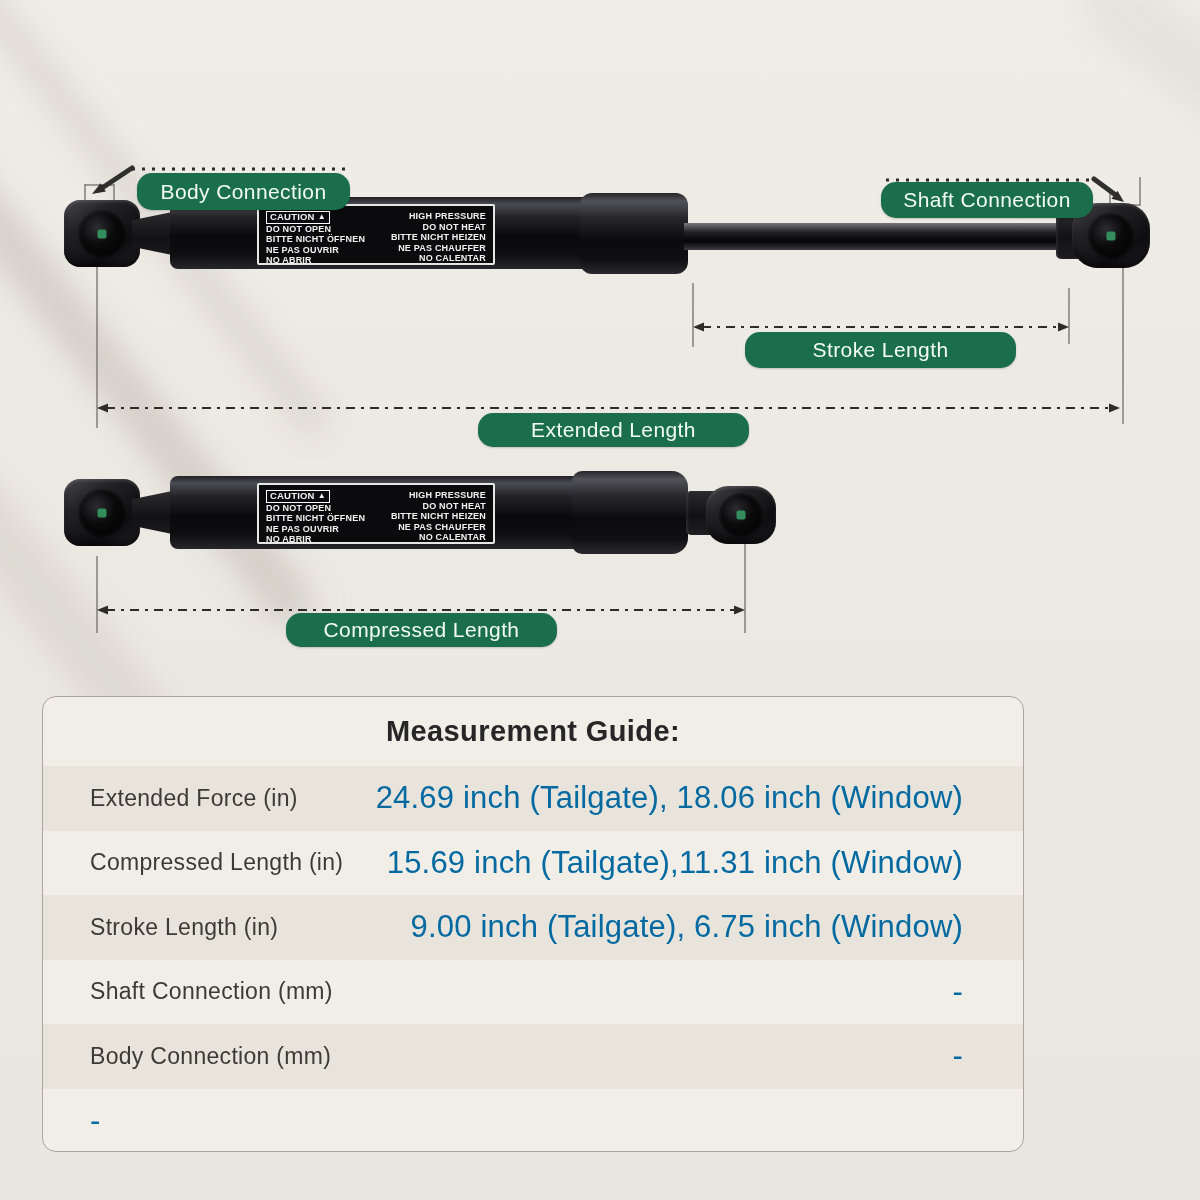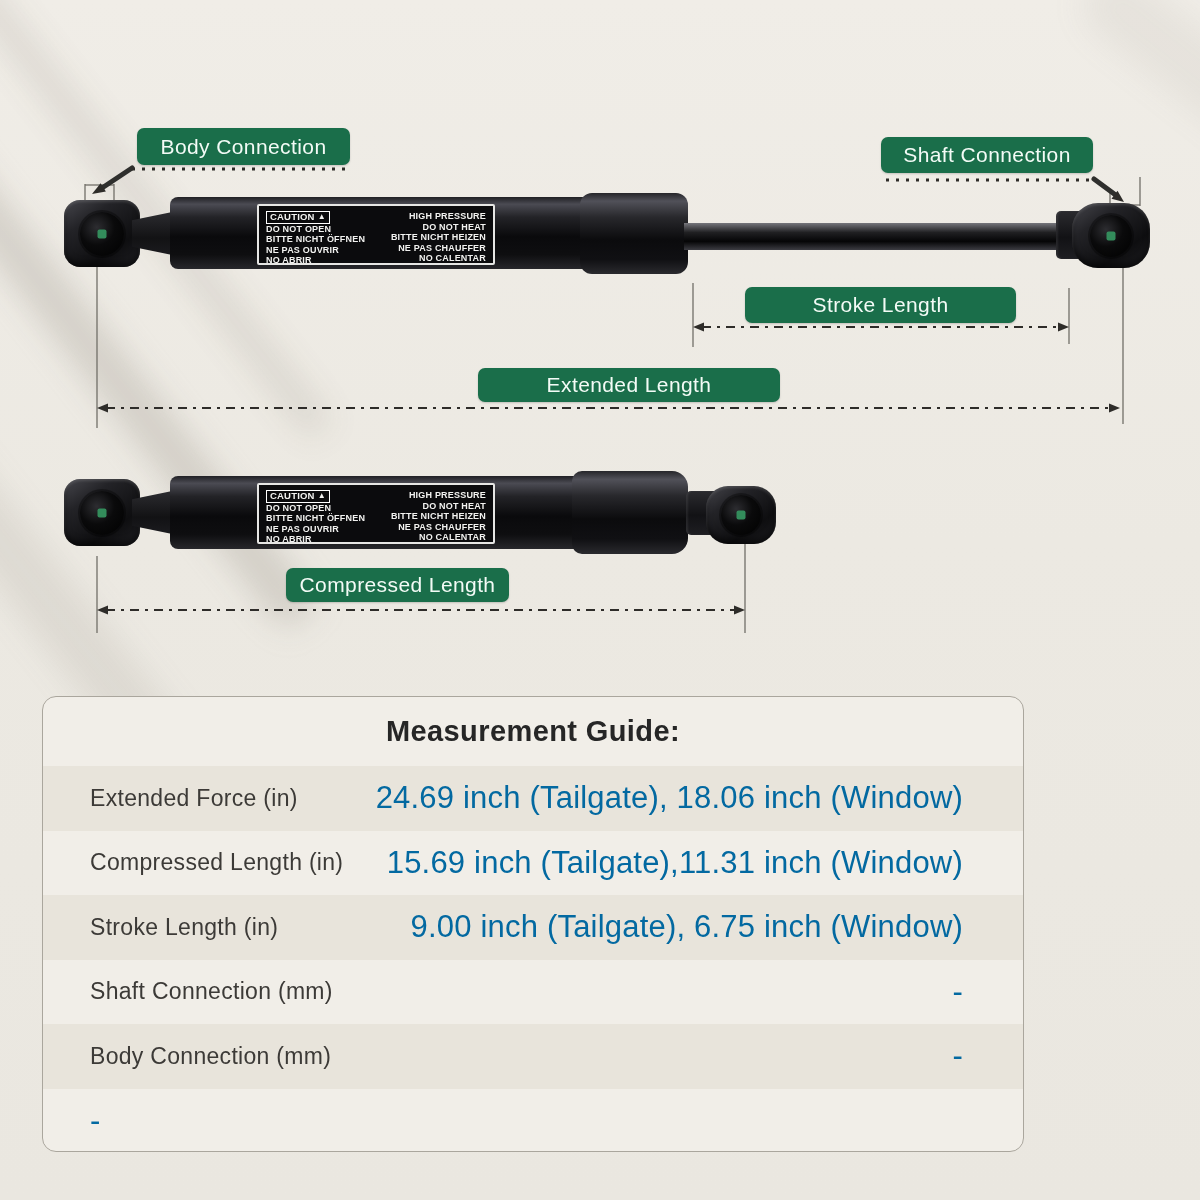--- a/index.html
+++ b/index.html
@@ -53,28 +53,28 @@
     display:flex;justify-content:space-between;padding:5px 7px 4px 7px;
     color:#f2f2f0;font-size:9px;line-height:10.6px;font-weight:bold;letter-spacing:.2px;
     border-radius:2px;white-space:nowrap;}
   .ccol{display:flex;flex-direction:column;justify-content:space-between;}
   .ccol.r{text-align:right;}
   .cbox{border:1.5px solid #fff;padding:0 3px;display:inline-flex;align-items:center;gap:3px;
     width:fit-content;font-size:9.5px;}
   .tri{font-size:8px;line-height:8px;}
 
   
-  .badge{position:absolute;z-index:3;background:#1a6e4a;color:#f3fbf6;border-radius:7px;
+  .badge{position:absolute;z-index:3;background:#1a6e4a;color:#f3fbf6;border-radius:15px;
     display:flex;align-items:center;justify-content:center;font-size:21px;letter-spacing:.4px;
-    box-shadow:0 1px 2px rgba(0,0,0,.18);}
+    box-shadow:0 1px 2px rgba(0,0,0,.18);margin-top:45px;}
   #badge-body{left:137px;top:128px;width:213px;height:37px;}
   #badge-shaft{left:881px;top:137px;width:212px;height:36px;}
   #badge-stroke{left:745px;top:287px;width:271px;height:36px;text-align:right;}
-  #badge-extended{left:478px;top:368px;width:302px;height:34px;}
-  #badge-compressed{left:286px;top:568px;width:223px;height:34px;}
+  #badge-extended{left:478px;top:368px;width:271px;height:34px;}
+  #badge-compressed{left:286px;top:568px;width:271px;height:34px;}
 
   
   #a-eyeL{left:64px;top:200px;width:76px;height:67px;}
   #a-neck{left:132px;top:210px;width:50px;height:47px;}
   #a-tube{left:170px;top:197px;width:420px;height:72px;}
   #a-label{left:257px;top:204px;width:238px;height:61px;}
   #a-collar{left:580px;top:193px;width:108px;height:81px;}
   #a-rod{left:684px;top:223px;width:390px;height:27px;}
   #a-clampR{left:1056px;top:211px;width:42px;height:48px;}
   #a-eyeR{left:1072px;top:203px;width:78px;height:65px;border-radius:26px;}

